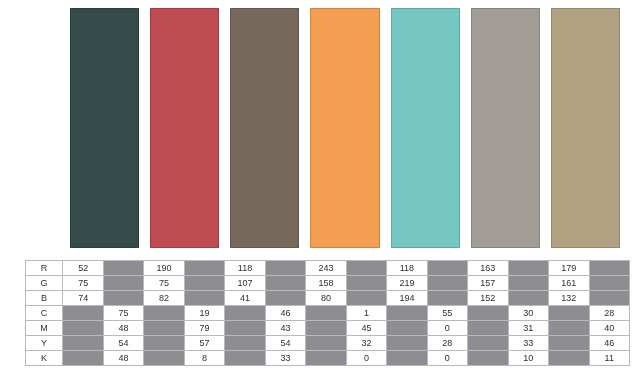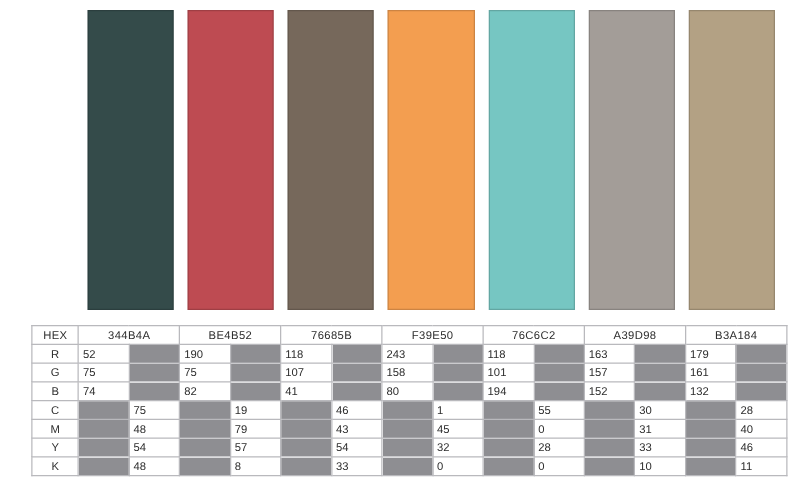--- a/index.html
+++ b/index.html
@@ -61,21 +61,21 @@
     text-align: center;
     background: #ffffff;
     letter-spacing: 0.2px;
   }
   .hexname {
     text-align: center;
     background: #ffffff;
     letter-spacing: 0.3px;
   }
   .num {
-    text-align: left;
+    text-align: center;
     background: #ffffff;
     padding-right: 5px;
   }
   .fill {
     background: #8e8e92;
     border-color: #8e8e92;
   }
   
   .fill.left-edge  { border-left-color: #b9b9bd; }
   .fill.right-edge { border-right-color: #b9b9bd; }
@@ -106,30 +106,20 @@
       <col class="c-val">
       <col class="c-val">
       <col class="c-val">
       <col class="c-val">
       <col class="c-val">
       <col class="c-val">
       <col class="c-val">
     </colgroup>
   <tbody id="table-body">
       <tr>
-        <th class="lbl">HEX</th>
-        <th class="hexname" colspan="2">344B4A</th>
-        <th class="hexname" colspan="2">BE4B52</th>
-        <th class="hexname" colspan="2">76685B</th>
-        <th class="hexname" colspan="2">F39E50</th>
-        <th class="hexname" colspan="2">76C6C2</th>
-        <th class="hexname" colspan="2">A39D98</th>
-        <th class="hexname" colspan="2">B3A184</th>
-      </tr>
-      <tr>
         <td class="lbl">R</td>
         <td class="num">52</td>
         <td class="fill left-edge right-edge"></td>
         <td class="num">190</td>
         <td class="fill left-edge right-edge"></td>
         <td class="num">118</td>
         <td class="fill left-edge right-edge"></td>
         <td class="num">243</td>
         <td class="fill left-edge right-edge"></td>
         <td class="num">118</td>
@@ -142,21 +132,21 @@
       <tr>
         <td class="lbl">G</td>
         <td class="num">75</td>
         <td class="fill left-edge right-edge"></td>
         <td class="num">75</td>
         <td class="fill left-edge right-edge"></td>
         <td class="num">107</td>
         <td class="fill left-edge right-edge"></td>
         <td class="num">158</td>
         <td class="fill left-edge right-edge"></td>
-        <td class="num">101</td>
+        <td class="num">219</td>
         <td class="fill left-edge right-edge"></td>
         <td class="num">157</td>
         <td class="fill left-edge right-edge"></td>
         <td class="num">161</td>
         <td class="fill left-edge right-edge"></td>
       </tr>
       <tr>
         <td class="lbl">B</td>
         <td class="num">74</td>
         <td class="fill left-edge right-edge"></td>

